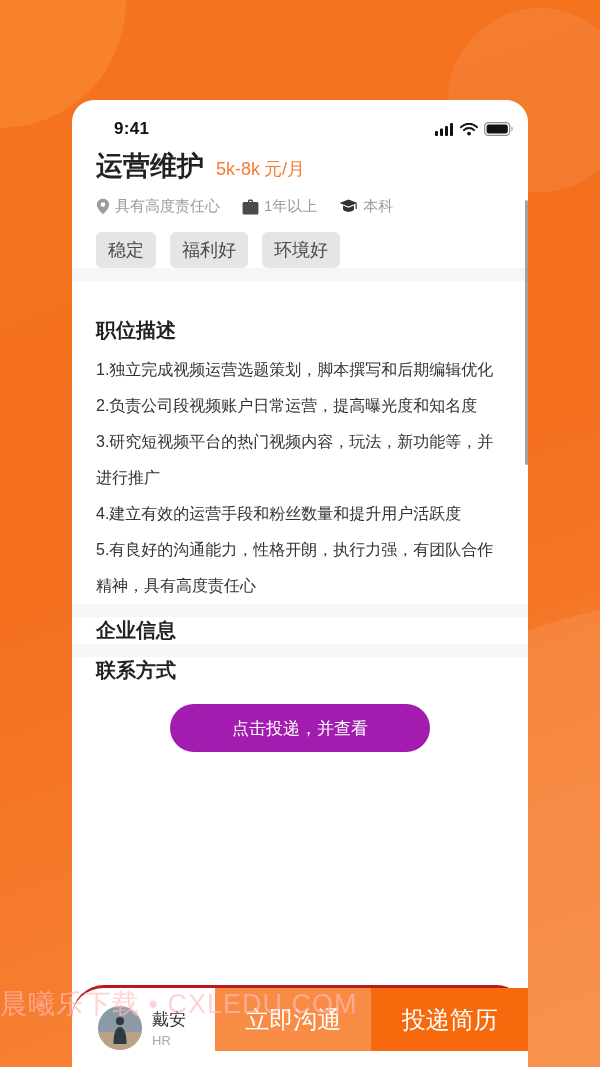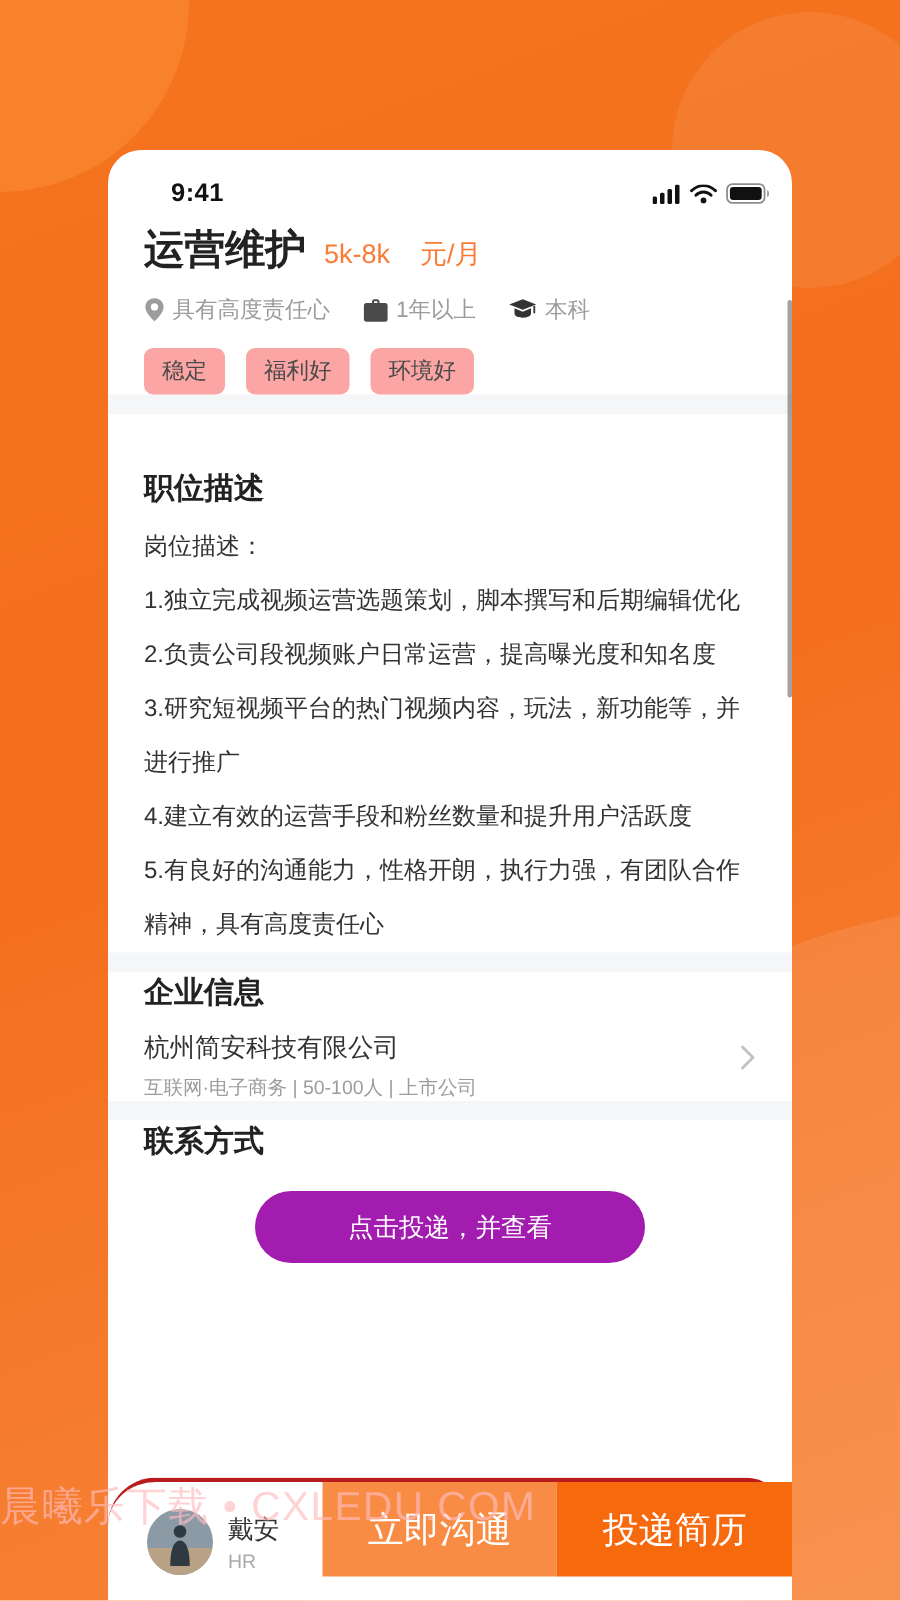--- a/index.html
+++ b/index.html
@@ -31,25 +31,25 @@
   .scrollbar-thumb { position:absolute; right:0px; top:100px; width:3px; height:265px; background:#8a8a8a; border-radius:2px; opacity:.8; z-index:5; }
 
   section.card { background:#fff; padding:0 24px; }
   .sep { height:13px; background:#F5F6F8; }
 
   
   .job-head { padding:18px 24px 18px 24px; }
   .title-row { display:flex; align-items:baseline; gap:12px; }
   .job-title { font-size:27px; font-weight:700; color:#222; }
   .salary { font-size:18px; color:#FB7A35; }
-  .salary .unit { margin-left:20px; }
+  .salary .unit { margin-left:4px; }
   .meta-row { display:flex; align-items:center; gap:22px; margin-top:13px; color:#9C9C9C; font-size:15px; }
   .meta-item { display:flex; align-items:center; gap:5px; }
   .tag-row { display:flex; gap:14px; margin-top:16px; }
-  .tag { background:#fca5a5; color:#4a4a4a; font-size:15px; padding:6px 12px; border-radius:6px; }
+  .tag { background:#e5e5e5; color:#4a4a4a; font-size:18px; padding:6px 12px; border-radius:6px; }
 
   
   .desc { padding:18px 24px 16px 24px;margin-top:36px; }
   h2.sec { font-size:20px; font-weight:700; color:#222; }
   .desc-body { margin-top:8px; }
   .desc-body p { font-size:16px; color:#333; line-height:36px; }
 
   
   .company { padding:18px 24px 18px 24px; }
   .comp-row { display:flex; align-items:center; }
@@ -158,44 +158,32 @@
       <span class="tag">福利好</span>
       <span class="tag">环境好</span>
     </div>
   </section>
 
   <div class="sep"></div>
 
   <section class="card desc">
     <h2 class="sec">职位描述</h2>
     <div class="desc-body">
-      <p>岗位描述：</p>
       <p>1.独立完成视频运营选题策划，脚本撰写和后期编辑优化</p>
       <p>2.负责公司段视频账户日常运营，提高曝光度和知名度</p>
       <p>3.研究短视频平台的热门视频内容，玩法，新功能等，并进行推广</p>
       <p>4.建立有效的运营手段和粉丝数量和提升用户活跃度</p>
       <p>5.有良好的沟通能力，性格开朗，执行力强，有团队合作精神，具有高度责任心</p>
     </div>
   </section>
 
   <div class="sep"></div>
 
   <section class="card company">
     <h2 class="sec">企业信息</h2>
-    <div class="comp-row">
-      <div class="comp-info">
-        <div class="comp-name">杭州简安科技有限公司</div>
-        <div class="comp-meta">互联网·电子商务 | 50-100人 | 上市公司</div>
-      </div>
-      <span>
-        <svg width="11" height="18" viewBox="0 0 11 18">
-            <path d="M2 2 L9 9 L2 16" fill="none" stroke="#C3C3C3" stroke-width="2" stroke-linecap="round" stroke-linejoin="round"></path>
-          </svg>
-      </span>
-    </div>
   </section>
 
   <div class="sep"></div>
 
   <section class="card contact">
     <h2 class="sec">联系方式</h2>
     <button class="apply-btn">点击投递，并查看</button>
   </section>
 
   <div class="footer">

